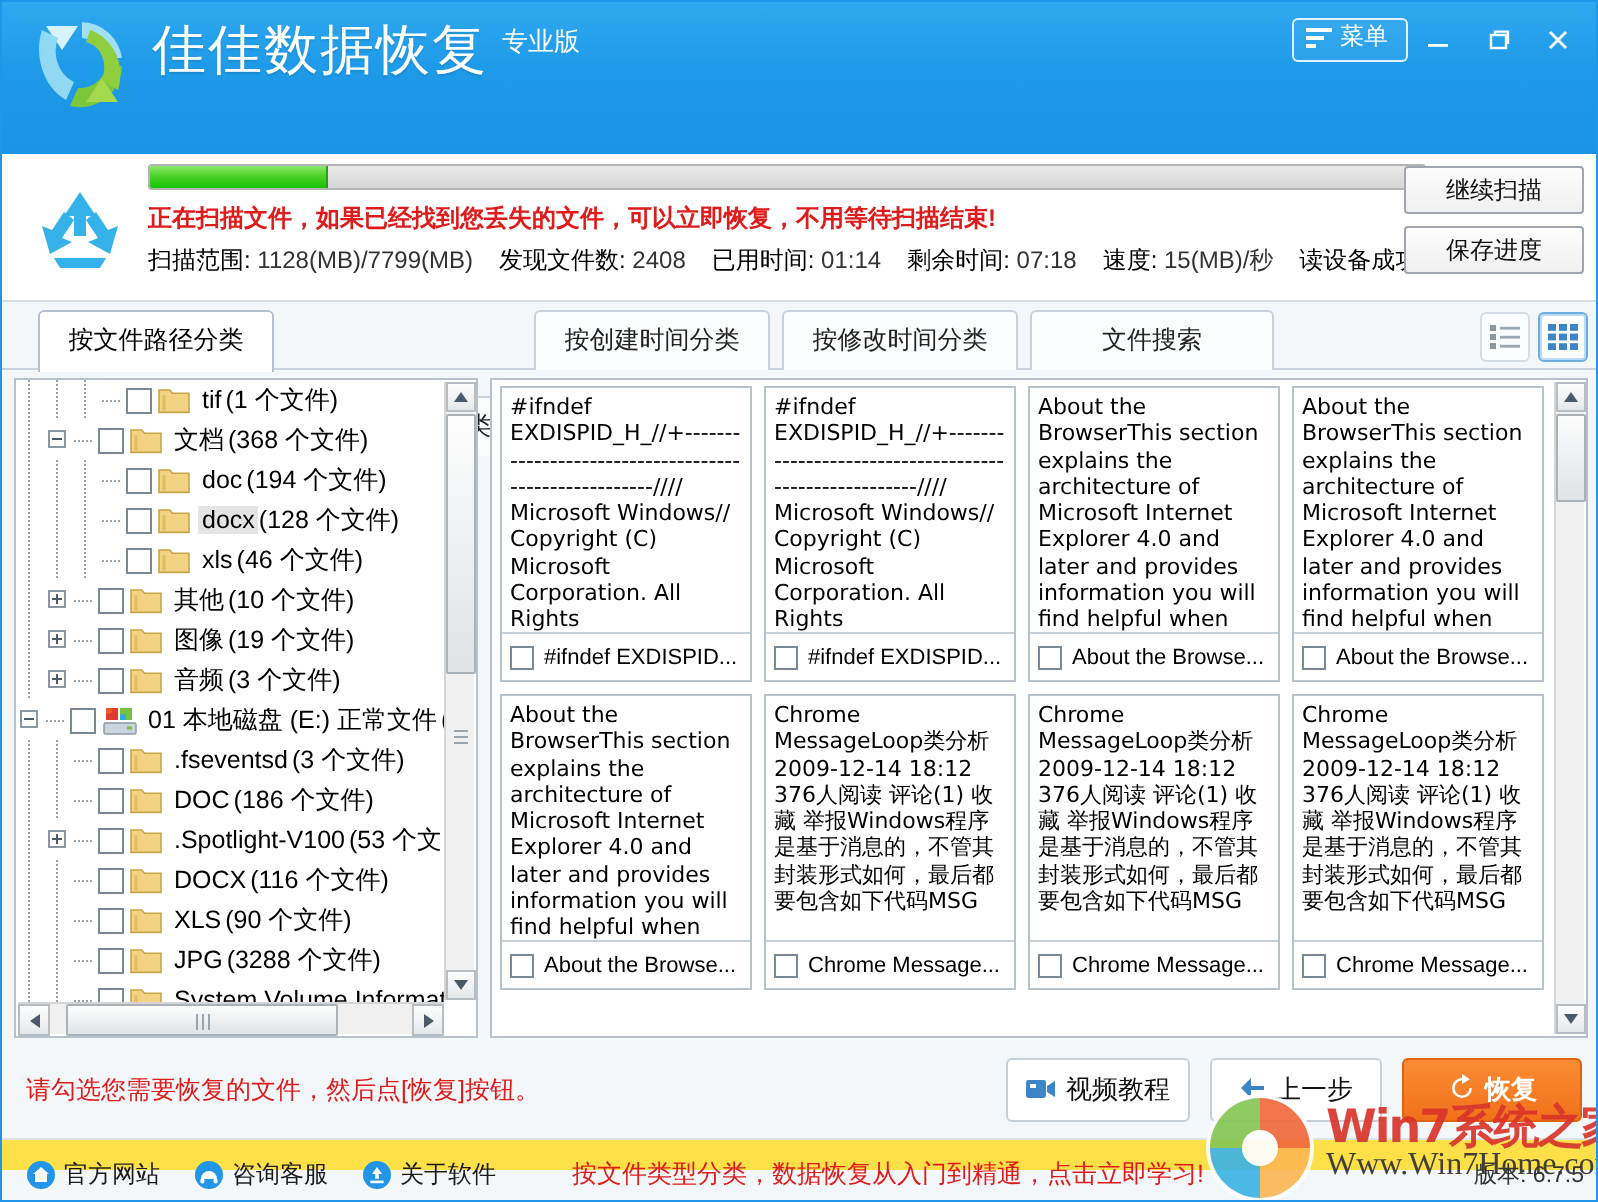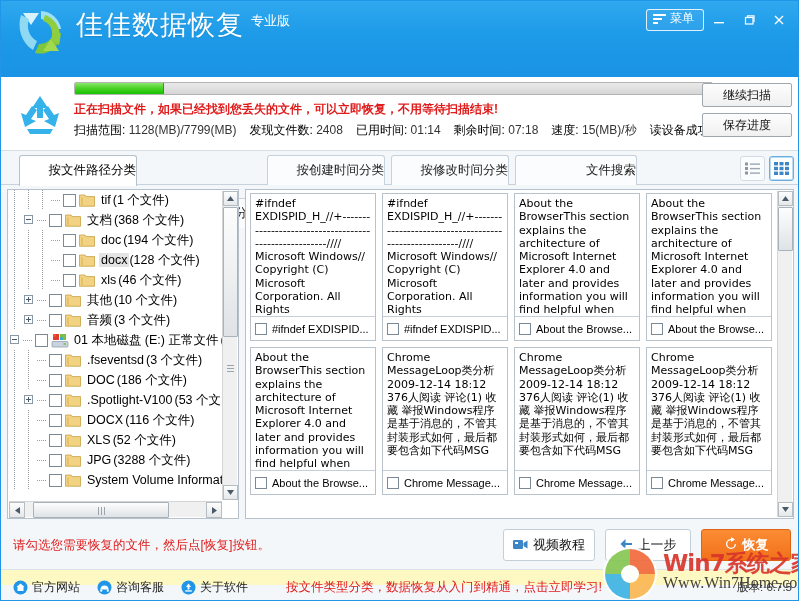--- a/index.html
+++ b/index.html
@@ -86,21 +86,21 @@
     display:flex; align-items:center; justify-content:center;
   }
 
   
   .tabstrip {
     position:absolute; left:0; top:150px; width:799px; height:34px;
     background:#f4f7fa; border-bottom:1px solid #c8d2dc;
   }
   .tab {
     position:absolute; top:4px; height:30px; line-height:28px;
-    text-align:right; font-size:12.5px; color:#222; cursor:pointer;
+    text-align:center; font-size:12.5px; color:#222; cursor:pointer;
     background:#ffffff; border:1px solid #c8d2dc; border-bottom:none;
     border-radius:3px 3px 0 0;
   }
   .tab.active { background:#ffffff; height:31px; border-color:#b4c0cc; color:#000; }
   .tab.inactive { background:#fbfcfd; }
   .viewtoggle { position:absolute; right:6px; top:5px; display:flex; gap:4px; }
   .vbtn {
     width:25px; height:25px; border:1px solid #d4dde5; border-radius:3px;
     background:#fbfcfd; cursor:pointer; display:flex; align-items:center; justify-content:center;
   }
@@ -214,21 +214,21 @@
     background:#ffffff; border:1px solid #c5cfd8; color:#111;
   }
   .abtn.primary {
     background:linear-gradient(180deg,#fb8c33,#f1711a); border:1px solid #dd6410;
     color:#ffffff; font-weight:bold;
   }
 
   
   .footer {
     position:absolute; left:0; top:568px; width:799px; height:16px;
-    background:#fef9c3; border-top:1px solid #dbe3ea;
+    background:#fde047; border-top:1px solid #dbe3ea;
   }
   .flink {
     position:absolute; top:9px; display:flex; align-items:center; gap:4px;
     font-size:12px; color:#1b1b1b; cursor:pointer; white-space:nowrap;
   }
   .fico { width:15px; height:15px; flex:0 0 auto; }
   .promo {
     position:absolute; left:285px; top:9px; color:#e01b1b; font-size:12.5px;
     white-space:nowrap; cursor:pointer;
   }
@@ -459,20 +459,35 @@
           <span class="expander plus">
             <span class="box"></span>
           </span>
           <span class="elbow"></span>
           <span class="cb"></span>
           <span class="fold"><svg width="16" height="14" viewBox="0 0 16 14">
               <path d="M0.5 2 L6 2 L7.2 3.6 L15.5 3.6 L15.5 13.2 L0.5 13.2 Z" fill="#f0cf7a" stroke="#c9a martin" stroke-width="0"></path>
               <path d="M0.5 2 L6 2 L7.2 3.6 L15.5 3.6 L15.5 13.2 L0.5 13.2 Z" fill="#f2d384" stroke="#c8a54a" stroke-width="0.8"></path>
               <rect x="2.2" y="4.6" width="1.6" height="7.6" fill="#e3bc63"></rect>
             </svg></span>
+          <span class="tlabel">图像</span>
+          <span class="tcount">  (19 个文件)</span>
+        </div>
+        <div class="tnode">
+          <span class="dots line"></span>
+          <span class="expander plus">
+            <span class="box"></span>
+          </span>
+          <span class="elbow"></span>
+          <span class="cb"></span>
+          <span class="fold"><svg width="16" height="14" viewBox="0 0 16 14">
+              <path d="M0.5 2 L6 2 L7.2 3.6 L15.5 3.6 L15.5 13.2 L0.5 13.2 Z" fill="#f0cf7a" stroke="#c9a martin" stroke-width="0"></path>
+              <path d="M0.5 2 L6 2 L7.2 3.6 L15.5 3.6 L15.5 13.2 L0.5 13.2 Z" fill="#f2d384" stroke="#c8a54a" stroke-width="0.8"></path>
+              <rect x="2.2" y="4.6" width="1.6" height="7.6" fill="#e3bc63"></rect>
+            </svg></span>
           <span class="tlabel">音频</span>
           <span class="tcount">  (3 个文件)</span>
         </div>
         <div class="tnode">
           <span class="expander minus">
             <span class="box"></span>
           </span>
           <span class="elbow"></span>
           <span class="cb"></span>
           <span class="drv"><svg width="18" height="15" viewBox="0 0 18 15">
@@ -544,21 +559,21 @@
           <span class="dots line"></span>
           <span class="dots line"></span>
           <span class="elbow"></span>
           <span class="cb"></span>
           <span class="fold"><svg width="16" height="14" viewBox="0 0 16 14">
               <path d="M0.5 2 L6 2 L7.2 3.6 L15.5 3.6 L15.5 13.2 L0.5 13.2 Z" fill="#f0cf7a" stroke="#c9a martin" stroke-width="0"></path>
               <path d="M0.5 2 L6 2 L7.2 3.6 L15.5 3.6 L15.5 13.2 L0.5 13.2 Z" fill="#f2d384" stroke="#c8a54a" stroke-width="0.8"></path>
               <rect x="2.2" y="4.6" width="1.6" height="7.6" fill="#e3bc63"></rect>
             </svg></span>
           <span class="tlabel">XLS</span>
-          <span class="tcount">  (52 个文件)</span>
+          <span class="tcount">  (90 个文件)</span>
         </div>
         <div class="tnode">
           <span class="dots line"></span>
           <span class="dots line"></span>
           <span class="elbow"></span>
           <span class="cb"></span>
           <span class="fold"><svg width="16" height="14" viewBox="0 0 16 14">
               <path d="M0.5 2 L6 2 L7.2 3.6 L15.5 3.6 L15.5 13.2 L0.5 13.2 Z" fill="#f0cf7a" stroke="#c9a martin" stroke-width="0"></path>
               <path d="M0.5 2 L6 2 L7.2 3.6 L15.5 3.6 L15.5 13.2 L0.5 13.2 Z" fill="#f2d384" stroke="#c8a54a" stroke-width="0.8"></path>
               <rect x="2.2" y="4.6" width="1.6" height="7.6" fill="#e3bc63"></rect>

